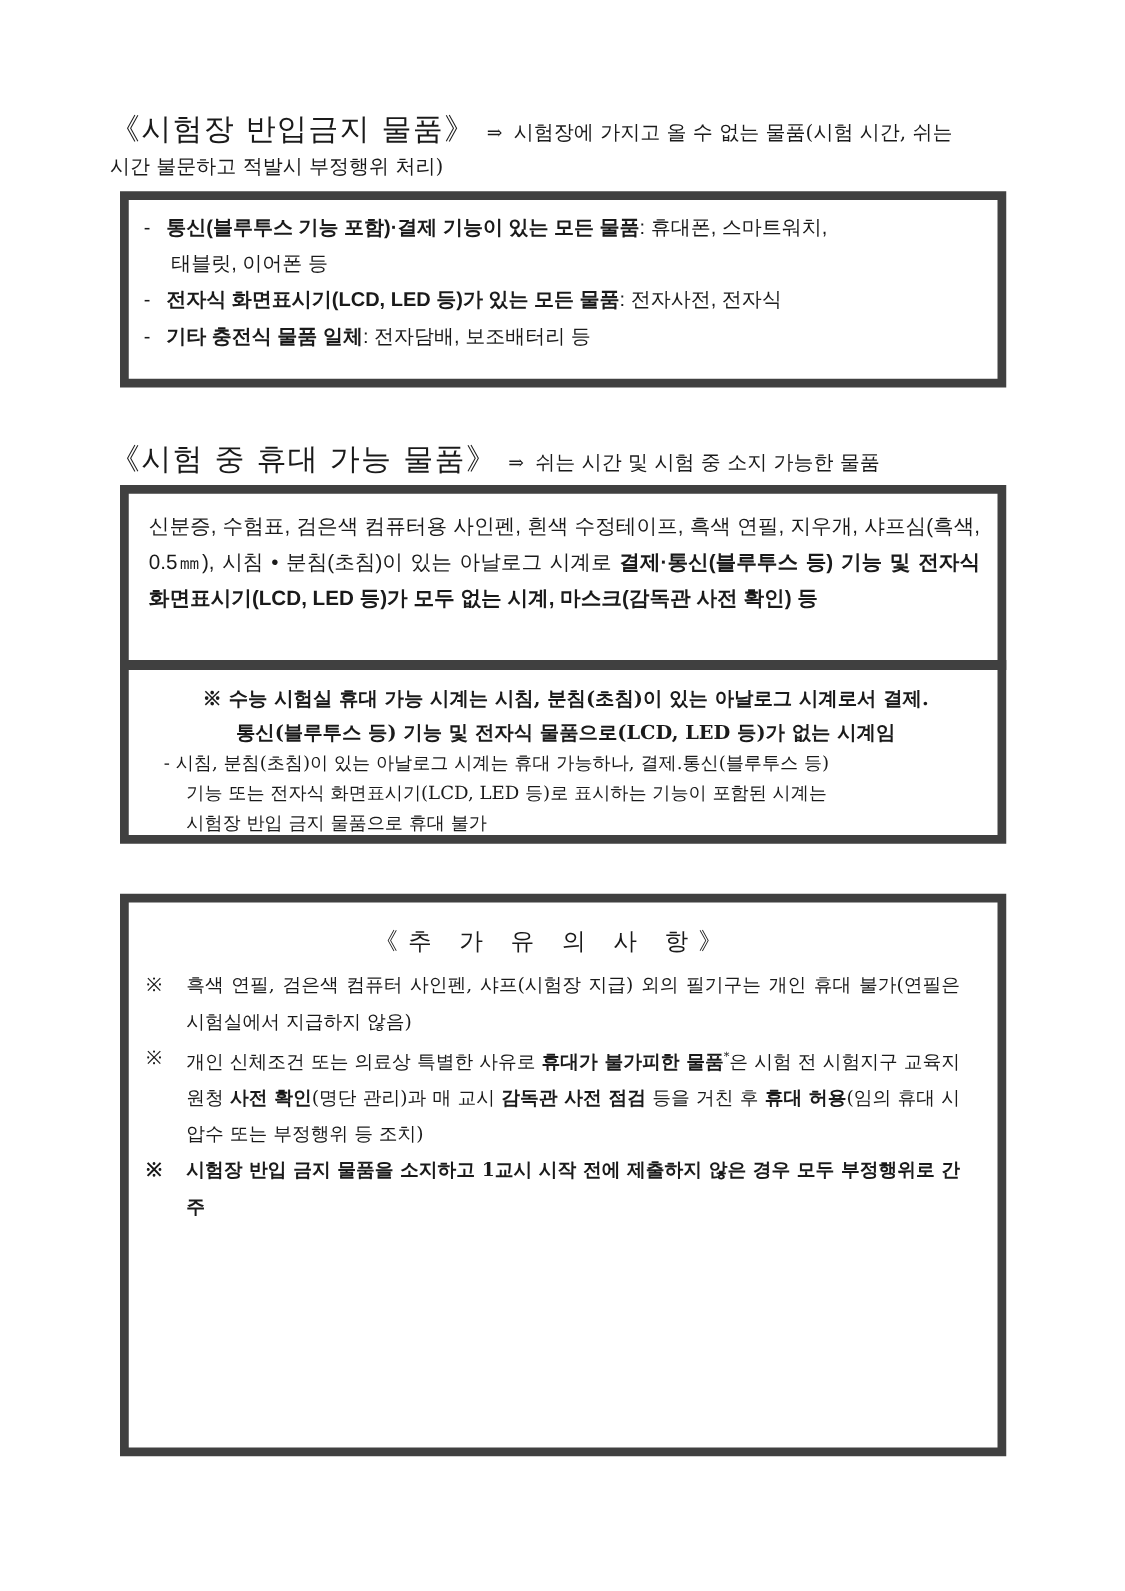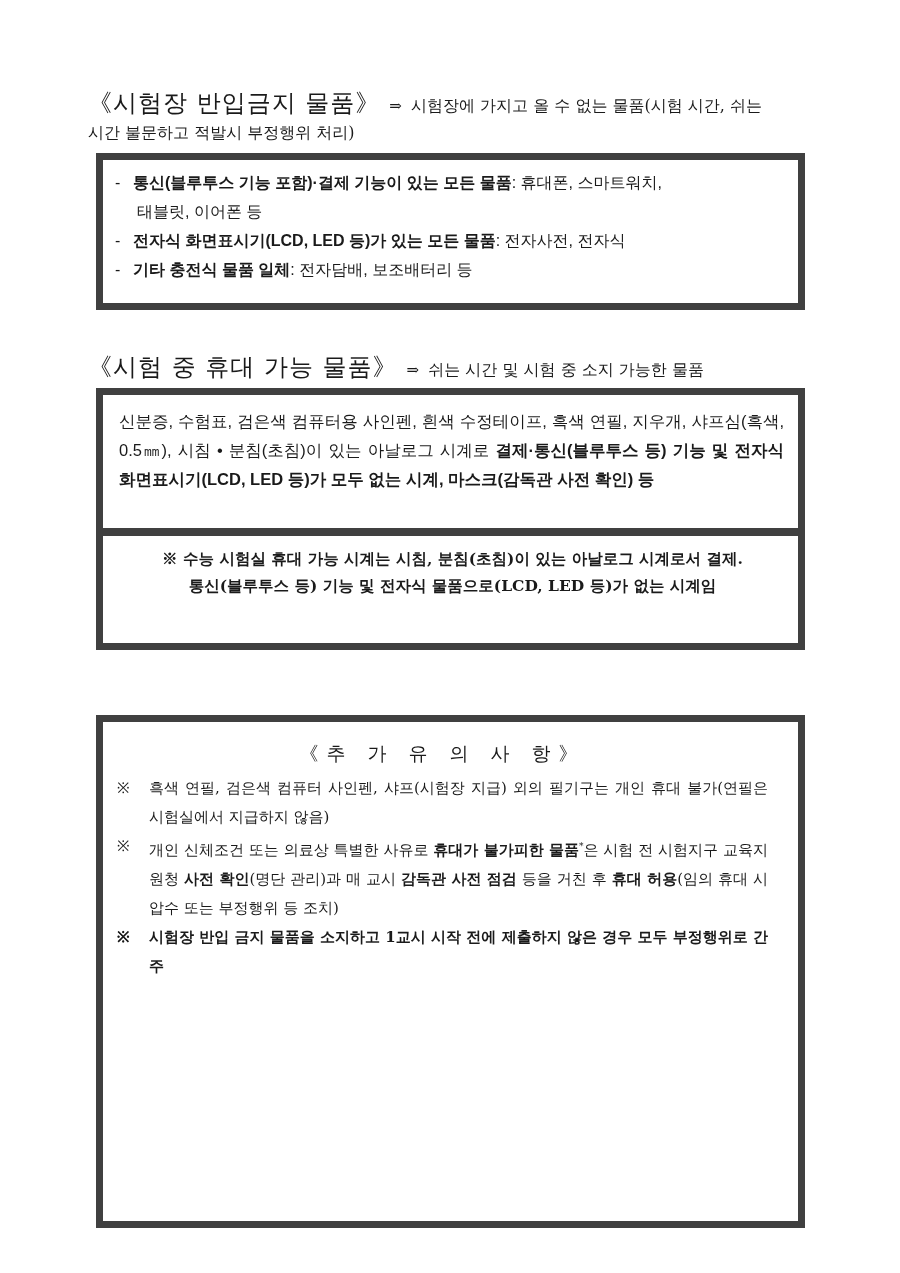--- a/index.html
+++ b/index.html
@@ -15,22 +15,22 @@
     }
     .heading-line .title { font-weight: normal; font-size: 24px; letter-spacing: 1px; }
     .heading-line .arrow { font-size: 15px; margin: 0 4px; }
     .box {
       position: absolute; left: 96px; width: 709px;
       border: 7px solid #404040; box-sizing: border-box;
       font-family: "Liberation Sans", "DejaVu Sans", sans-serif;
     }
     .box1 { top: 153px; height: 157px; padding: 8px 12px 0 12px; }
     .box2 { top: 388px; height: 148px; padding: 12px 14px 0 16px; }
-    .box3 { top: 528px; height: 122px; padding: 10px 14px 0 18px; }
-    .box4 { top: 715px; height: 513px; padding: 14px 30px 0 14px; }
+    .box3 { top: 528px; height: 147px; padding: 10px 14px 0 18px; }
+    .box4 { top: 715px; height: 450px; padding: 14px 30px 0 14px; }
 
     .b1-item { font-size: 16px; line-height: 29px; text-align: justify; }
     .b1-item .dash { display: inline-block; width: 18px; }
     .b1-item .cont { padding-left: 22px; display: block; }
     .bold { font-weight: bold; }
 
     .b2-text { font-size: 16.5px; line-height: 29px; text-align: justify; text-align-last: left; }
 
     .b3-head {
       font-family: "DejaVu Serif", "Liberation Serif", serif;
@@ -98,20 +98,26 @@
     <span>신분증, 수험표, 검은색 컴퓨터용 사인펜, 흰색 수정테이프, 흑색 연필, 지우개, 샤프심(흑색, 0.5㎜), 시침 • 분침(초침)이 있는 아날로그 시계로 </span><span class="bold">결제·통신(블루투스 등) 기능 및 전자식 화면표시기(LCD, LED 등)가 모두 없는 시계, 마스크(감독관 사전 확인) 등</span>
   </div>
 </div>
 
 <div class="box box3">
   <div class="b3-head">
     <span>※</span>
     <span>수능 시험실 휴대 가능 시계는 시침, 분침(초침)이 있는 아날로그 시계로서 결제.</span><br>
     <span>통신(블루투스 등) 기능 및 전자식 물품으로(LCD, LED 등)가 없는 시계임</span>
   </div>
+  <div class="b3-sub">
+    <span>-</span>
+    <span>시침, 분침(초침)이 있는 아날로그 시계는 휴대 가능하나, 결제.통신(블루투스 등)</span>
+    <span class="cont">기능 또는 전자식 화면표시기(LCD, LED 등)로 표시하는 기능이 포함된 시계는</span>
+    <span class="cont">시험장 반입 금지 물품으로 휴대 불가</span>
+  </div>
 </div>
 
 <div class="box box4">
   <div class="b4-title">《추 가 유 의 사 항》</div>
 
   <div class="note">
     <span class="mark">※</span>
     <span>흑색 연필, 검은색 컴퓨터 사인펜, 샤프(시험장 지급) 외의 필기구는 개인 휴대 불가(연필은 시험실에서 지급하지 않음)</span>
   </div>
 

